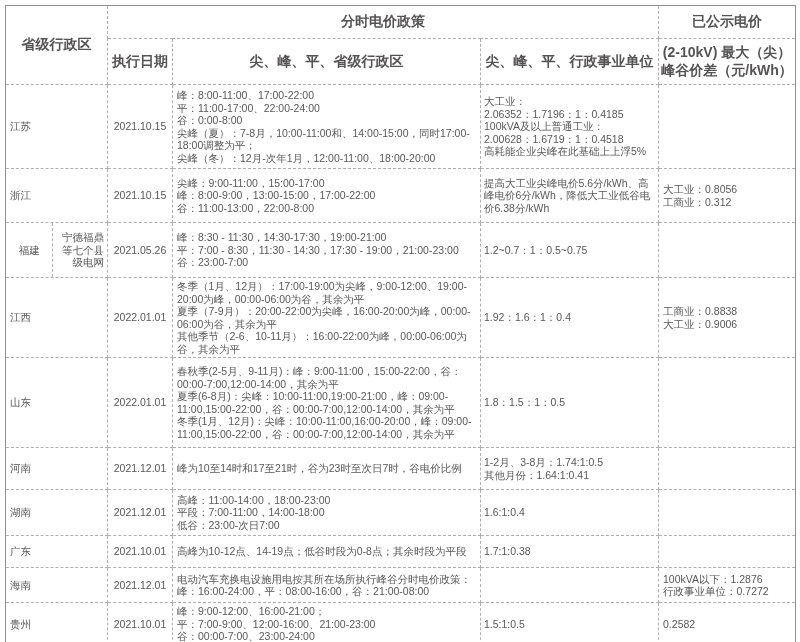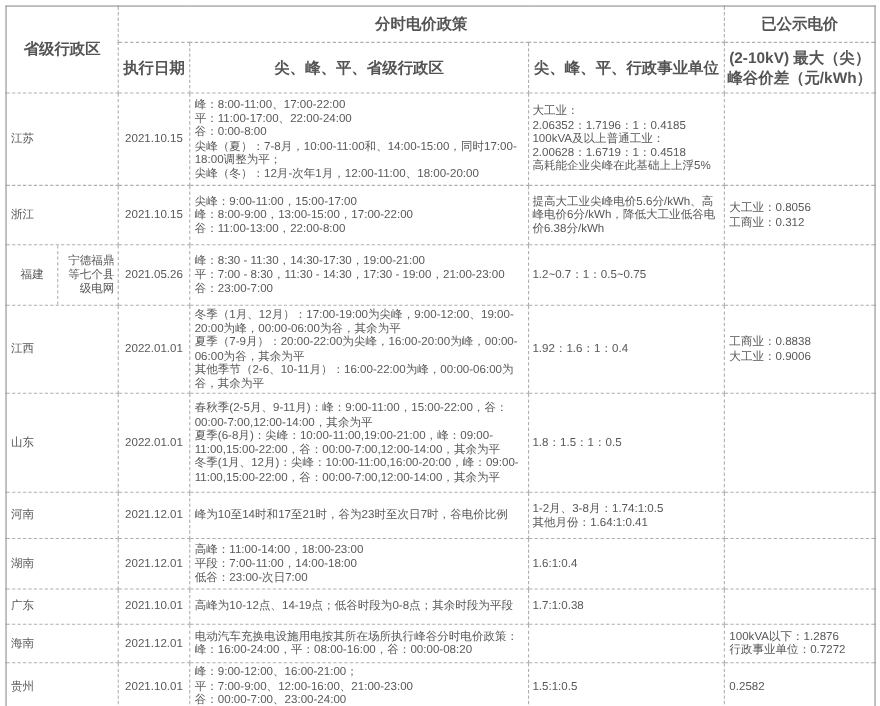--- a/index.html
+++ b/index.html
@@ -158,21 +158,21 @@
       <td class="c">广东</td>
       <td class="date-cell">2021.10.01</td>
       <td class="l pre">高峰为10-12点、14-19点；低谷时段为0-8点；其余时段为平段</td>
       <td class="l pre ratio-cell">1.7:1:0.38</td>
       <td class="l pre"></td>
     </tr>
     <tr style="height:35px">
       <td class="c">海南</td>
       <td class="date-cell">2021.12.01</td>
       <td class="l pre">电动汽车充换电设施用电按其所在场所执行峰谷分时电价政策：
-峰：16:00-24:00，平：08:00-16:00，谷：00:00-08:20</td>
+峰：16:00-24:00，平：08:00-16:00，谷：21:00-08:00</td>
       <td class="l pre ratio-cell"></td>
       <td class="l pre">100kVA以下：1.2876
 行政事业单位：0.7272</td>
     </tr>
     <tr style="height:40px">
       <td class="c">贵州</td>
       <td class="date-cell">2021.10.01</td>
       <td class="l pre">峰：9:00-12:00、16:00-21:00；
 平：7:00-9:00、12:00-16:00、21:00-23:00
 谷：00:00-7:00、23:00-24:00</td>

